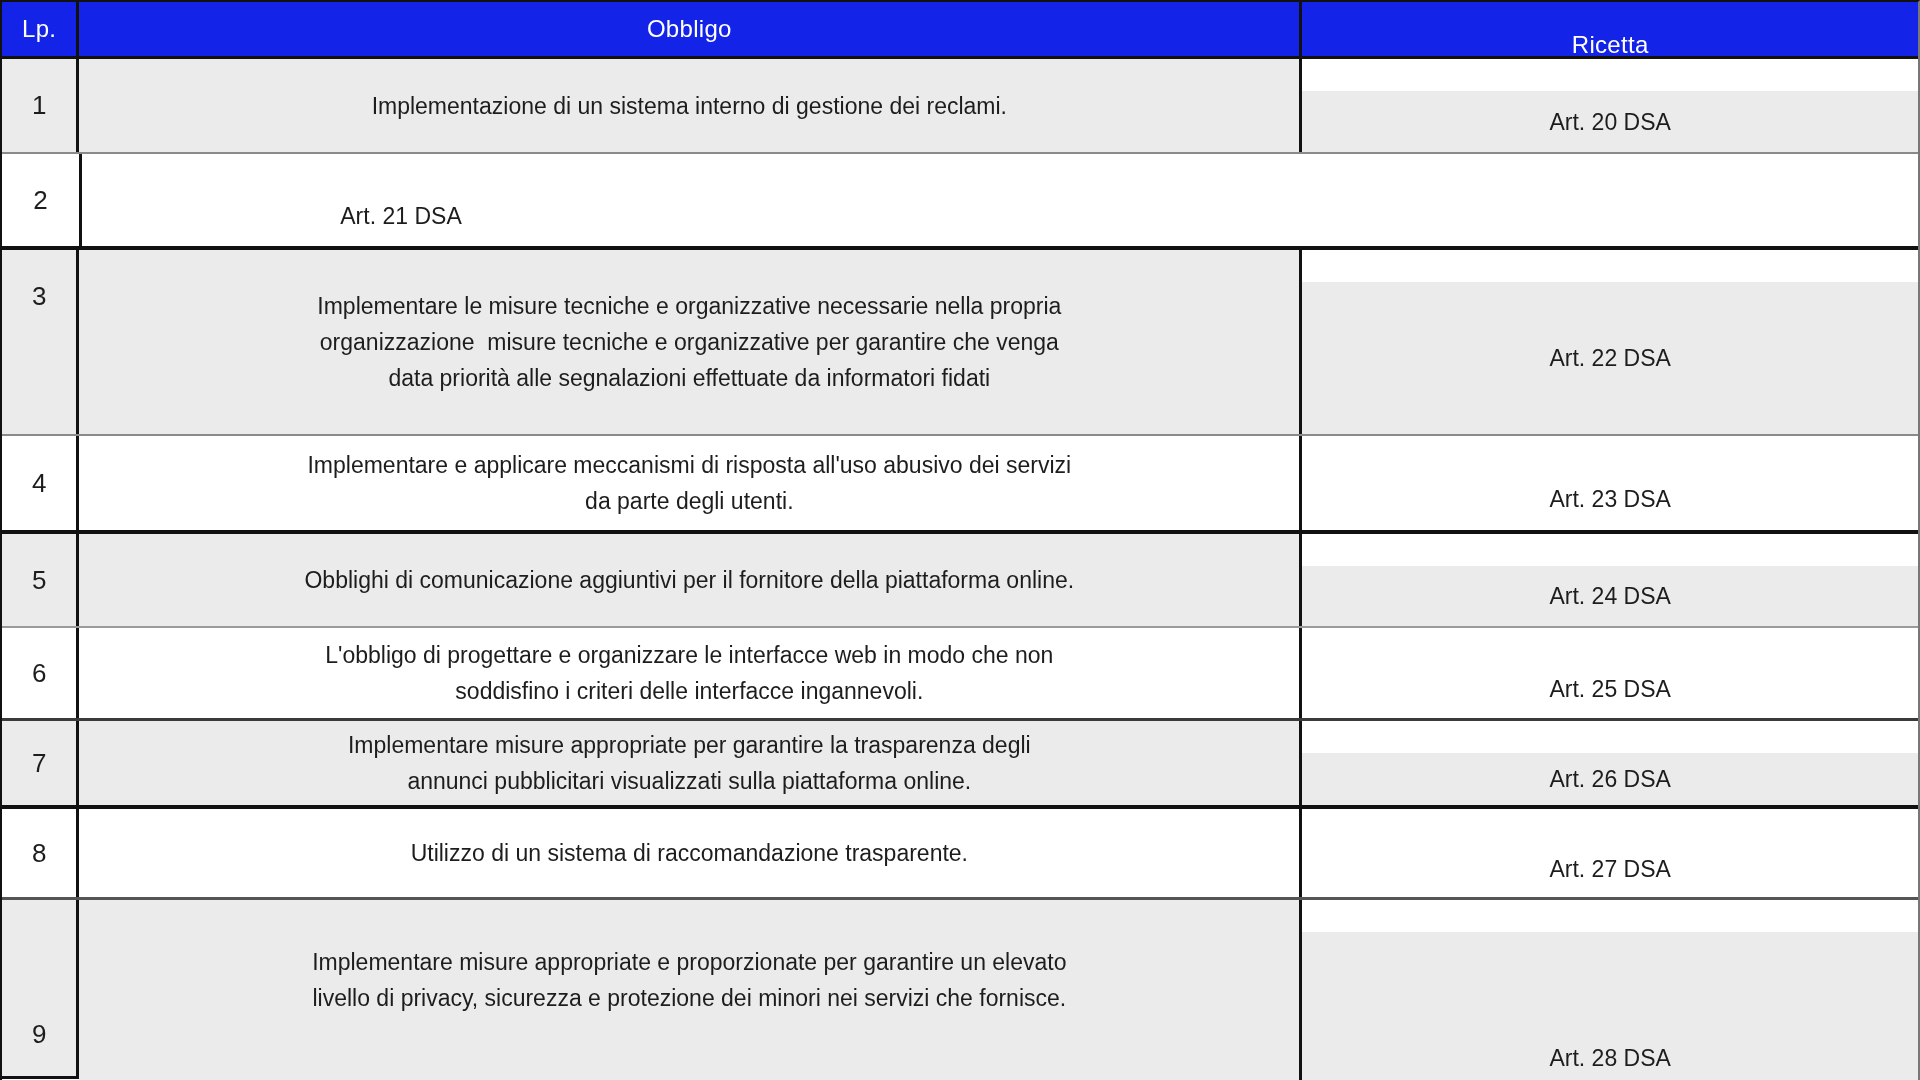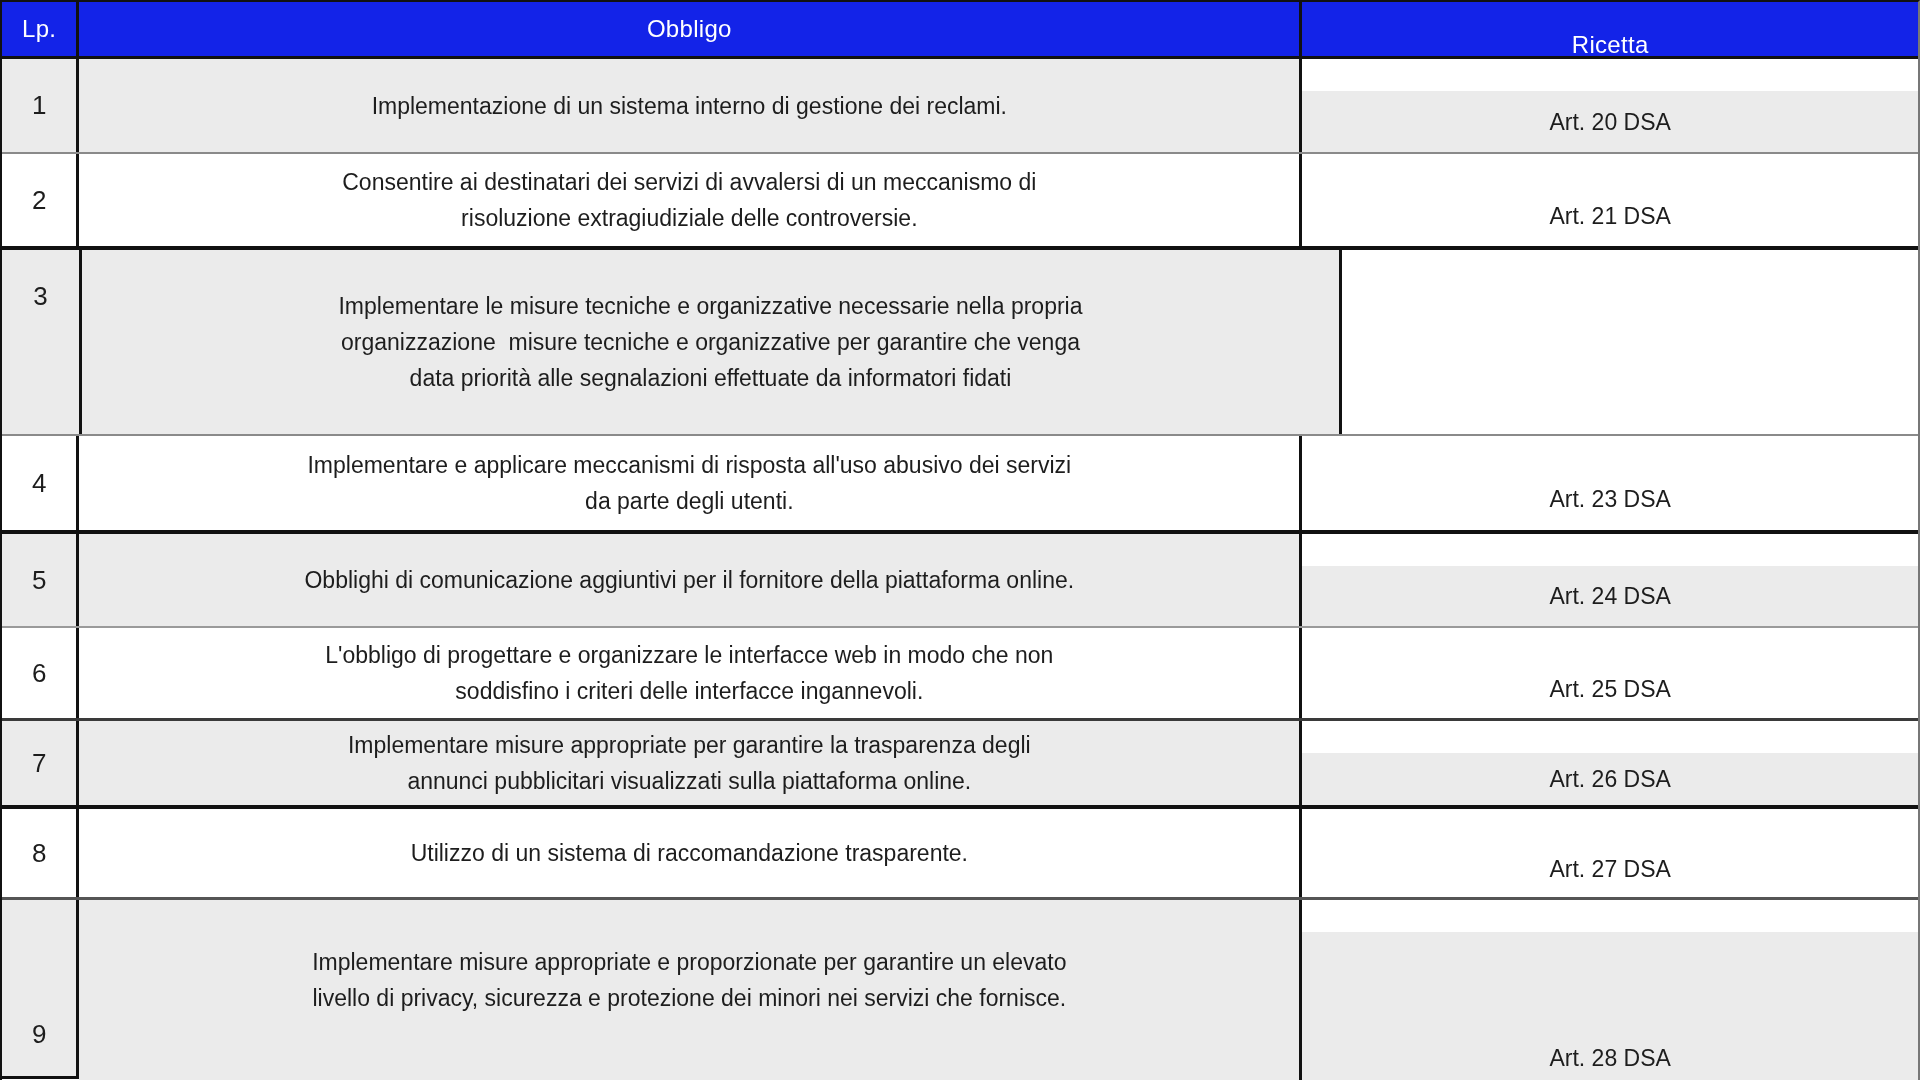--- a/index.html
+++ b/index.html
@@ -82,36 +82,35 @@
       <span class="txt">Implementazione di un sistema interno di gestione dei reclami.</span>
     </div>
     <div class="cell cell-ricetta">
       <span class="txt">Art. 20 DSA</span>
     </div>
   </div>
       <div class="row r2 even">
     <div class="cell cell-lp">
       <span class="txt">2</span>
     </div>
-    <div class="cell cell-obbligo">
-      <span class="txt">Consentire ai destinatari dei servizi di avvalersi di un meccanismo di
-risoluzione extragiudiziale delle controversie.</span>
-    </div>
     <div class="cell cell-ricetta">
       <span class="txt">Art. 21 DSA</span>
     </div>
   </div>
       <div class="row r3 odd">
     <div class="cell cell-lp">
       <span class="txt">3</span>
     </div>
     <div class="cell cell-obbligo">
       <span class="txt">Implementare le misure tecniche e organizzative necessarie nella propria
 organizzazione  misure tecniche e organizzative per garantire che venga
 data priorità alle segnalazioni effettuate da informatori fidati</span>
+    </div>
+    <div class="cell cell-ricetta">
+      <span class="txt">Art. 22 DSA</span>
     </div>
   </div>
       <div class="row r4 even">
     <div class="cell cell-lp">
       <span class="txt">4</span>
     </div>
     <div class="cell cell-obbligo">
       <span class="txt">Implementare e applicare meccanismi di risposta all'uso abusivo dei servizi
 da parte degli utenti.</span>
     </div>

